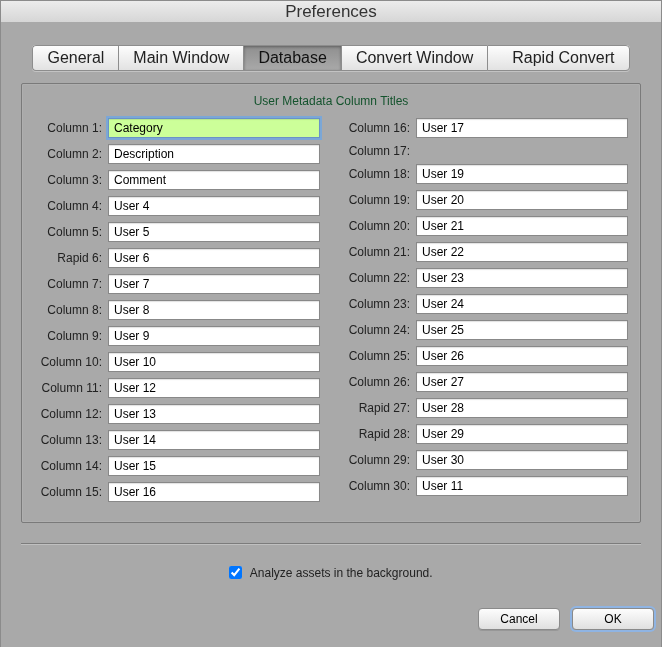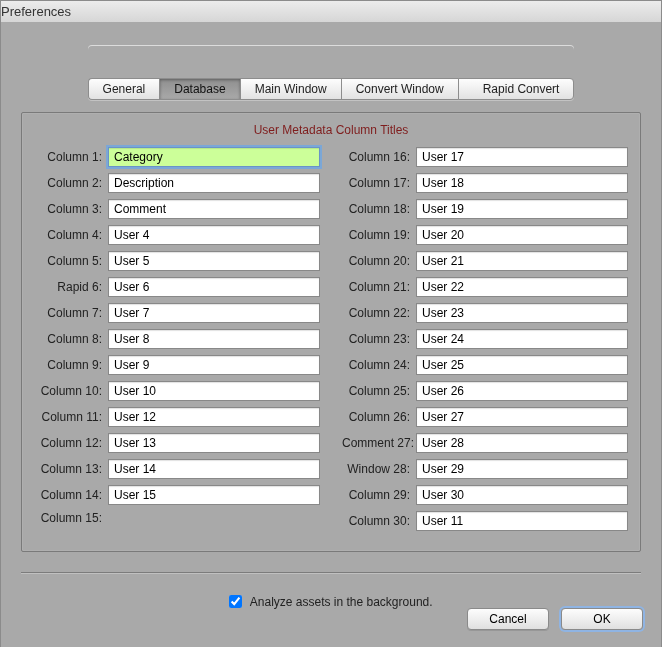--- a/index.html
+++ b/index.html
@@ -6,71 +6,71 @@
   html, body { width: 662px; height: 647px; overflow: hidden; }
   body {
     font-family: "Lucida Grande", "Helvetica Neue", Arial, sans-serif;
     font-size: 11px;
     background: #ededed;
     color: #222;
   }
   .titlebar {
     height: 22px;
     line-height: 22px;
+    text-align: center;
     background: linear-gradient(#ececec, #d6d6d6);
     border-bottom: 1px solid #a9a9a9;
-    font-size: 13px;
+    font-size: 17px;
     color: #333;
   }
   .window-body {
     background: #a9a9a9;
     height: 625px;
     padding: 0;
     position: relative;
   }
   .tabbar-wrap {
     text-align: center;
     padding-top: 22px;
   }
   .tabbar {
     display: inline-flex;
     border-radius: 4px;
     overflow: hidden;
     box-shadow: 0 1px 0 rgba(255,255,255,0.3), inset 0 1px 0 rgba(255,255,255,0.6);
   }
   .tab {
     padding: 3px 14px;
-    font-size: 12px;
+    font-size: 16px;
     background: linear-gradient(#fdfdfd, #e2e2e2);
     border: 1px solid #8d8d8d;
     border-right: none;
     cursor: default;
     color: #222;
-    margin-top: 33px;
   }
   .tab:last-child { border-right: 1px solid #8d8d8d; padding-left: 24px; }
   .tab:first-child { border-radius: 4px 0 0 4px; }
   .tab:last-child { border-radius: 0 4px 4px 0; }
   .tab.active {
     background: linear-gradient(#8f8f8f, #a9a9a9);
     color: #111;
     box-shadow: inset 0 1px 3px rgba(0,0,0,0.35);
   }
   .content-panel {
     margin: 12px 20px 0 20px;
     border: 1px solid #7a7a7a;
     border-radius: 2px;
     background: #a9a9a9;
     padding: 10px 12px 14px 12px;
     box-shadow: inset 0 0 0 1px rgba(255,255,255,0.07);
   }
   .section-title {
     text-align: center;
     font-size: 12px;
-    color: #7f1d1d;
+    color: #14532d;
     margin-bottom: 10px;
   }
   .columns {
     display: flex;
     gap: 22px;
   }
   .col { flex: 1; }
   .field-row {
     display: flex;
     align-items: center;
@@ -109,21 +109,21 @@
   .checkbox-row {
     text-align: center;
     margin-top: 20px;
     font-size: 12px;
   }
   .checkbox-row input { vertical-align: middle; margin-right: 4px; }
   .checkbox-row label { vertical-align: middle; }
   .button-bar {
     position: absolute;
     bottom: 18px;
-    right: 18px;
+    right: 7px;
     display: flex;
     gap: 12px;
   }
   .btn {
     min-width: 82px;
     padding: 3px 14px;
     font-size: 12px;
     border: 1px solid #8a8a8a;
     border-radius: 4px;
     background: linear-gradient(#fdfdfd, #e0e0e0);
@@ -144,22 +144,22 @@
 <div class="outer-frame">
 <div class="titlebar">
   <span>Preferences</span>
 </div>
 
 <div class="window-body">
 
   <div class="tabbar-wrap">
     <div class="tabbar" id="tabbar">
           <div class="tab">General</div>
+          <div class="tab">Main Window</div>
           <div class="tab active">Database</div>
-          <div class="tab">Main Window</div>
           <div class="tab">Convert Window</div>
           <div class="tab">Rapid Convert</div>
         </div>
   </div>
 
   <div class="content-panel">
     <div class="section-title">User Metadata Column Titles</div>
     <div class="columns">
       <div class="col" id="left-col">
             <div class="field-row">
@@ -213,30 +213,30 @@
             <div class="field-row">
               <div class="field-label">Column 13:</div>
               <input class="field-input" value="User 14" style="">
             </div>
             <div class="field-row">
               <div class="field-label">Column 14:</div>
               <input class="field-input" value="User 15" style="">
             </div>
             <div class="field-row">
               <div class="field-label">Column 15:</div>
+              <input class="field-input" value="User 16" style="">
             </div>
           </div>
       <div class="col" id="right-col">
             <div class="field-row">
               <div class="field-label">Column 16:</div>
               <input class="field-input" value="User 17" style="">
             </div>
             <div class="field-row">
               <div class="field-label">Column 17:</div>
-              <input class="field-input" value="User 18" style="">
             </div>
             <div class="field-row">
               <div class="field-label">Column 18:</div>
               <input class="field-input" value="User 19" style="">
             </div>
             <div class="field-row">
               <div class="field-label">Column 19:</div>
               <input class="field-input" value="User 20" style="">
             </div>
             <div class="field-row">
@@ -261,25 +261,25 @@
             </div>
             <div class="field-row">
               <div class="field-label">Column 25:</div>
               <input class="field-input" value="User 26" style="">
             </div>
             <div class="field-row">
               <div class="field-label">Column 26:</div>
               <input class="field-input" value="User 27" style="">
             </div>
             <div class="field-row">
-              <div class="field-label">Comment 27:</div>
+              <div class="field-label">Rapid 27:</div>
               <input class="field-input" value="User 28" style="">
             </div>
             <div class="field-row">
-              <div class="field-label">Window 28:</div>
+              <div class="field-label">Rapid 28:</div>
               <input class="field-input" value="User 29" style="">
             </div>
             <div class="field-row">
               <div class="field-label">Column 29:</div>
               <input class="field-input" value="User 30" style="">
             </div>
             <div class="field-row">
               <div class="field-label">Column 30:</div>
               <input class="field-input" value="User 11" style="">
             </div>

